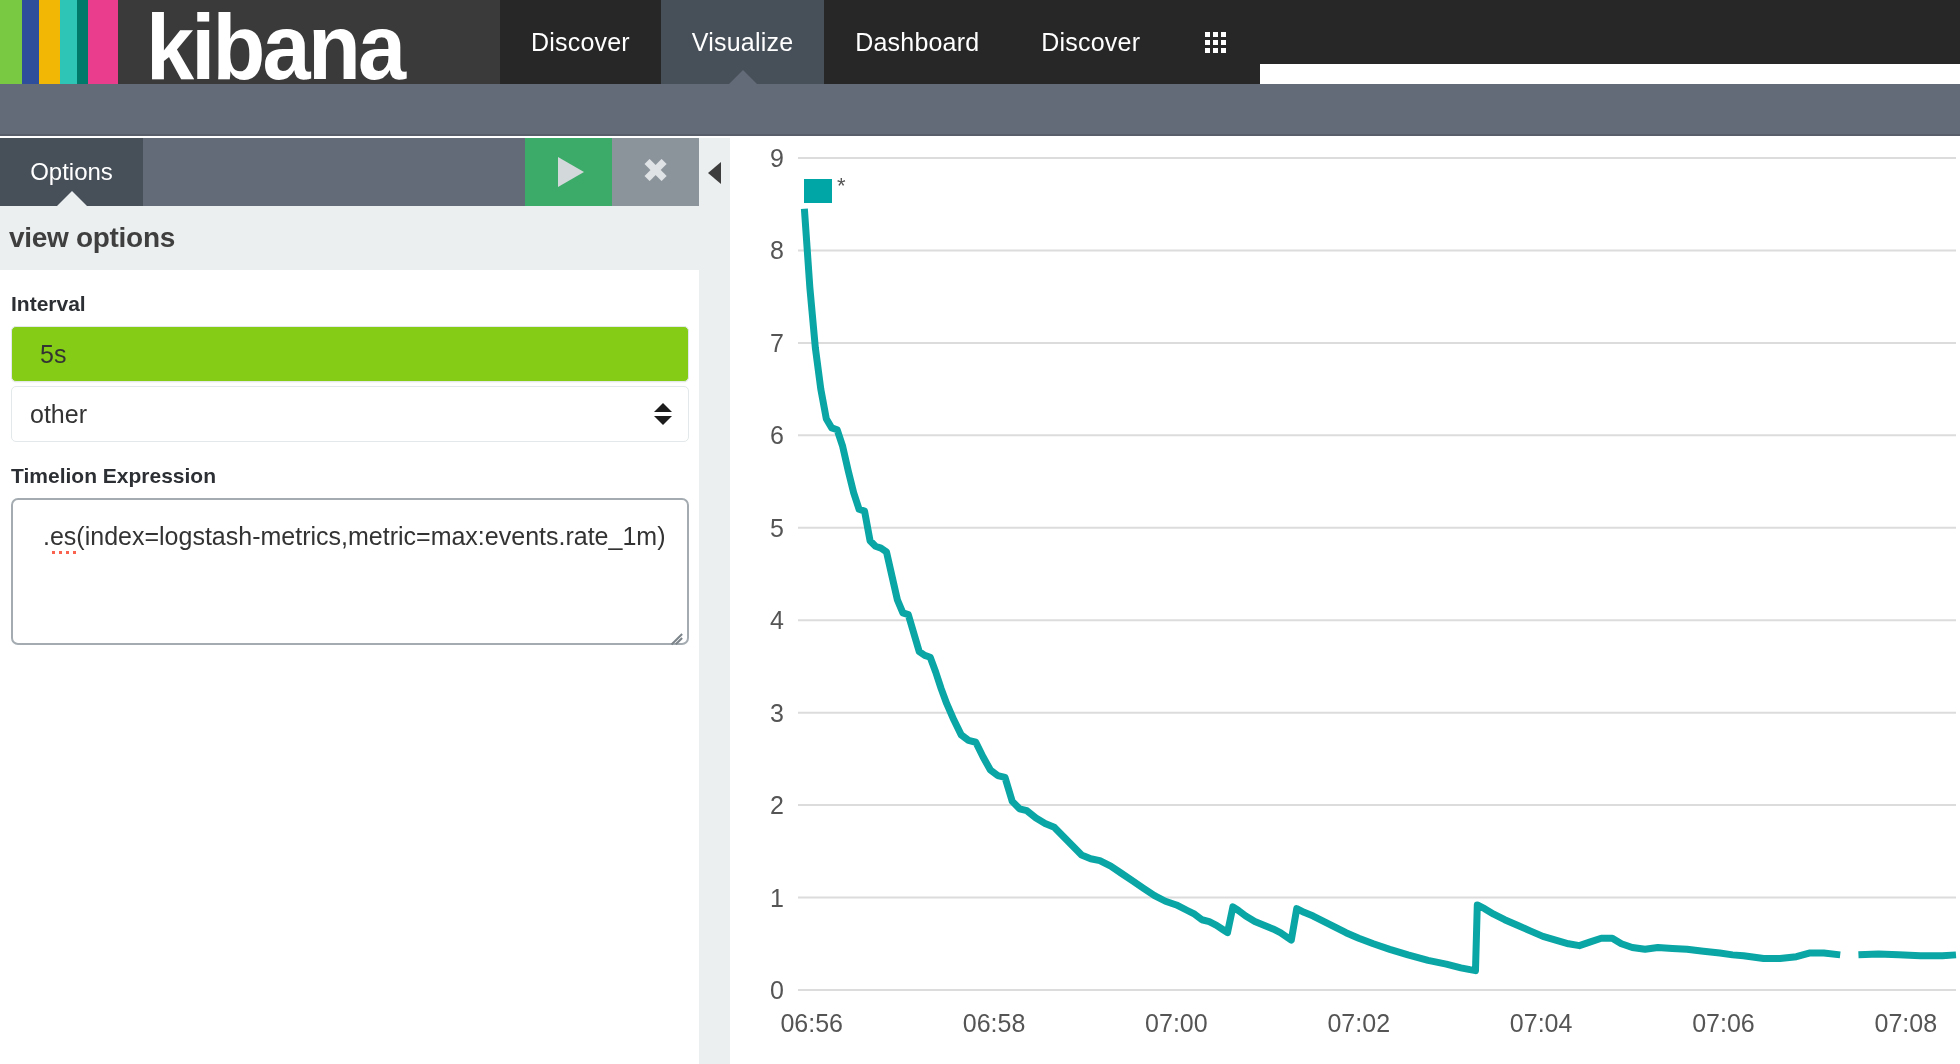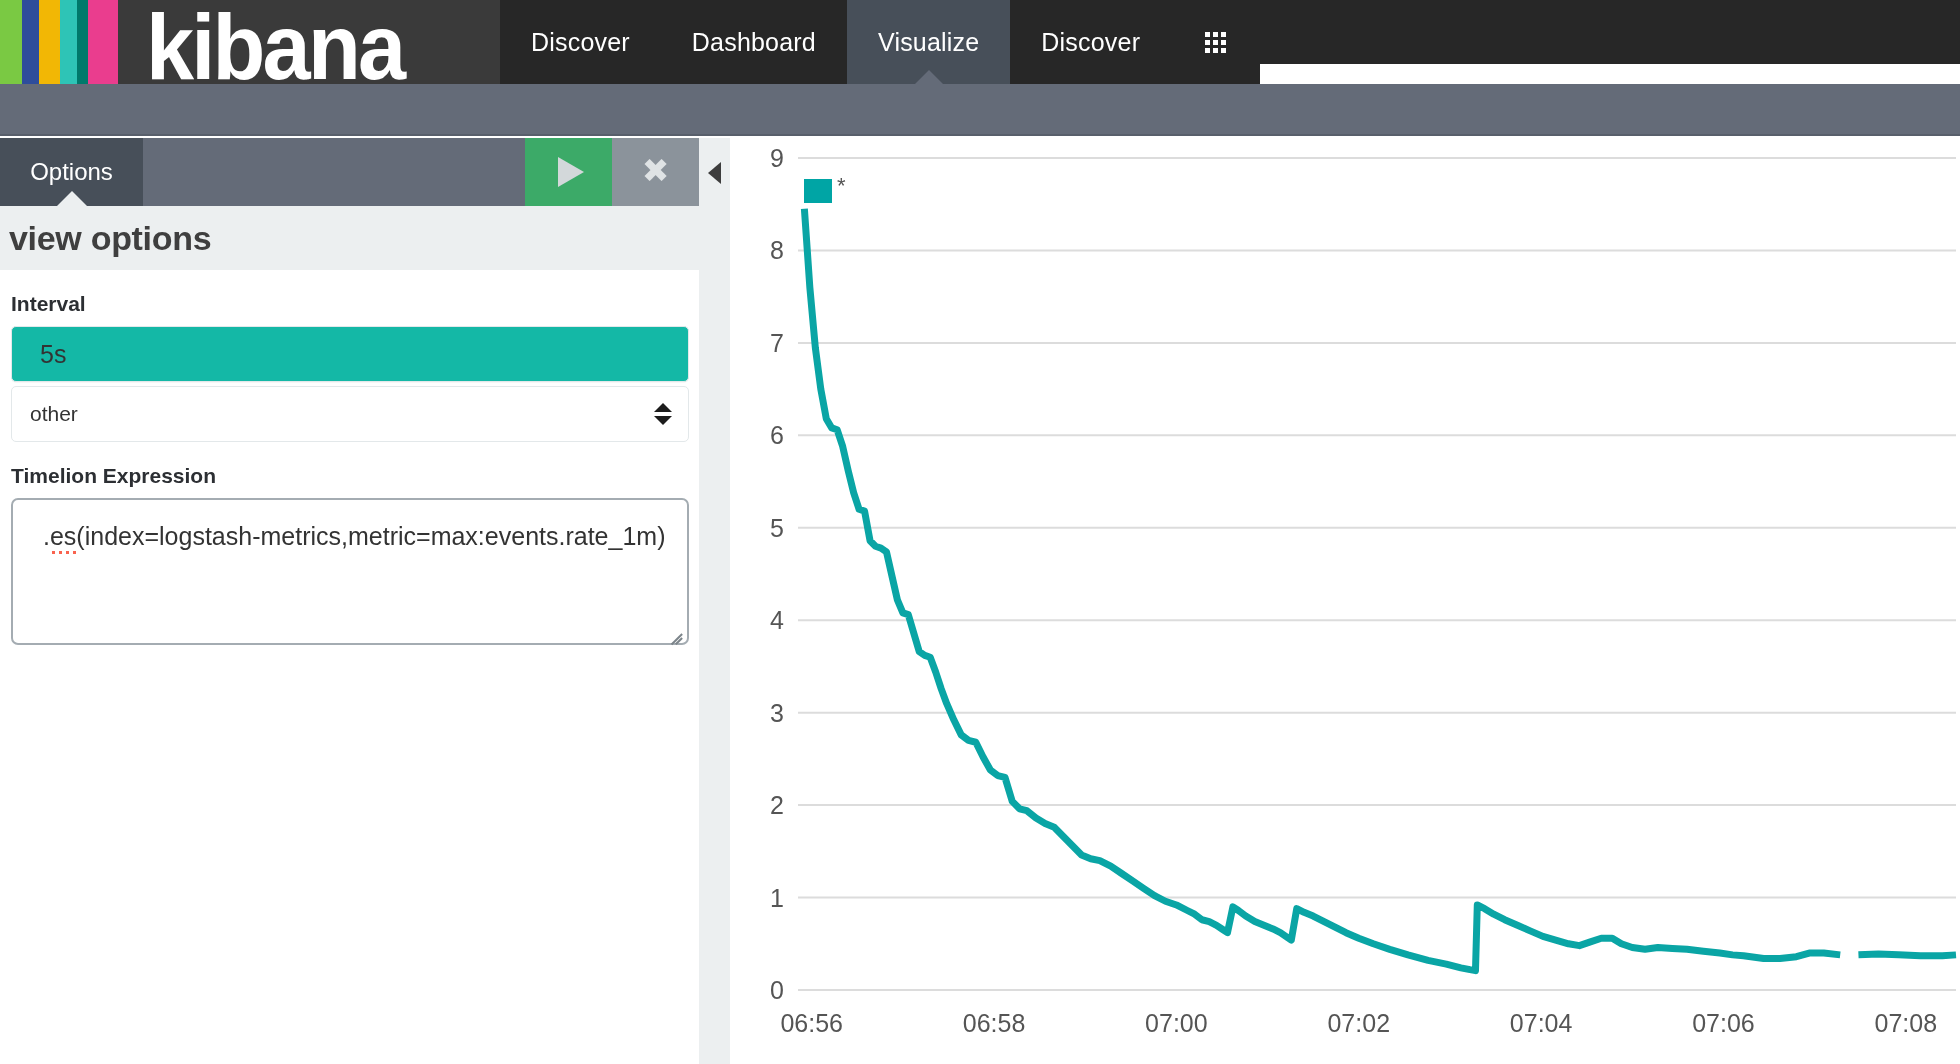--- a/index.html
+++ b/index.html
@@ -145,55 +145,55 @@
     margin-top: -3px;
   }
 
   .panel-title-bar {
     background: #eceff0;
     height: 64px;
     display: flex; align-items: center;
     padding-left: 9px;
   }
   .panel-title {
-    font-size: 34px;
+    font-size: 28px;
     font-weight: 700;
     color: #3f3f3f;
     letter-spacing: -0.3px;
     text-align: center;
   }
 
   .panel-body { padding: 14px 20px 0 11px; background: #ffffff; }
   .field-label {
     font-size: 21px;
     font-weight: 700;
     color: #2c2f33;
     margin: 8px 0 10px 0;
   }
   .text-input {
     display: block;
     width: 678px; height: 56px;
     border: 1px solid #e3e8ea;
     border-radius: 5px;
-    background: #14b8a6;
+    background: #84cc16;
     font-size: 25px;
     color: #333333;
     padding: 0 18px 0 28px;
     font-family: "Liberation Sans", "DejaVu Sans", sans-serif;
     outline: none;
     box-shadow: 0 1px 0 rgba(0,0,0,0.03);
   }
   .select-wrap { position: relative; width: 678px; margin-top: 4px; }
   .select-input {
     display: block;
     width: 678px; height: 56px;
     border: 1px solid #e3e8ea;
     border-radius: 5px;
     background: #ffffff;
-    font-size: 21px;
+    font-size: 25px;
     color: #333333;
     padding: 0 44px 0 18px;
     font-family: "Liberation Sans", "DejaVu Sans", sans-serif;
     outline: none;
     appearance: none;
     -webkit-appearance: none;
   }
   .select-arrows {
     position: absolute; right: 17px; top: 50%;
     transform: translateY(-50%);
@@ -296,25 +296,25 @@
       <i style="background: rgb(0, 121, 107); width: 11px;"></i>
       <i style="background: rgb(234, 61, 142); width: 30px;"></i>
     </div>
   <div class="logo-wrap">
     <div class="logo-text">kibana</div>
   </div>
   <div class="nav-items">
     <div class="nav-item">
       <span>Discover</span>
     </div>
+    <div class="nav-item active">
+      <span>Visualize</span>
+    </div>
     <div class="nav-item">
       <span>Dashboard</span>
-    </div>
-    <div class="nav-item active">
-      <span>Visualize</span>
     </div>
     <div class="nav-item">
       <span>Discover</span>
     </div>
     <div class="nav-grid-btn">
       <span class="grid-icon">
         <span></span>
           <span></span>
           <span></span>
         <span></span>

